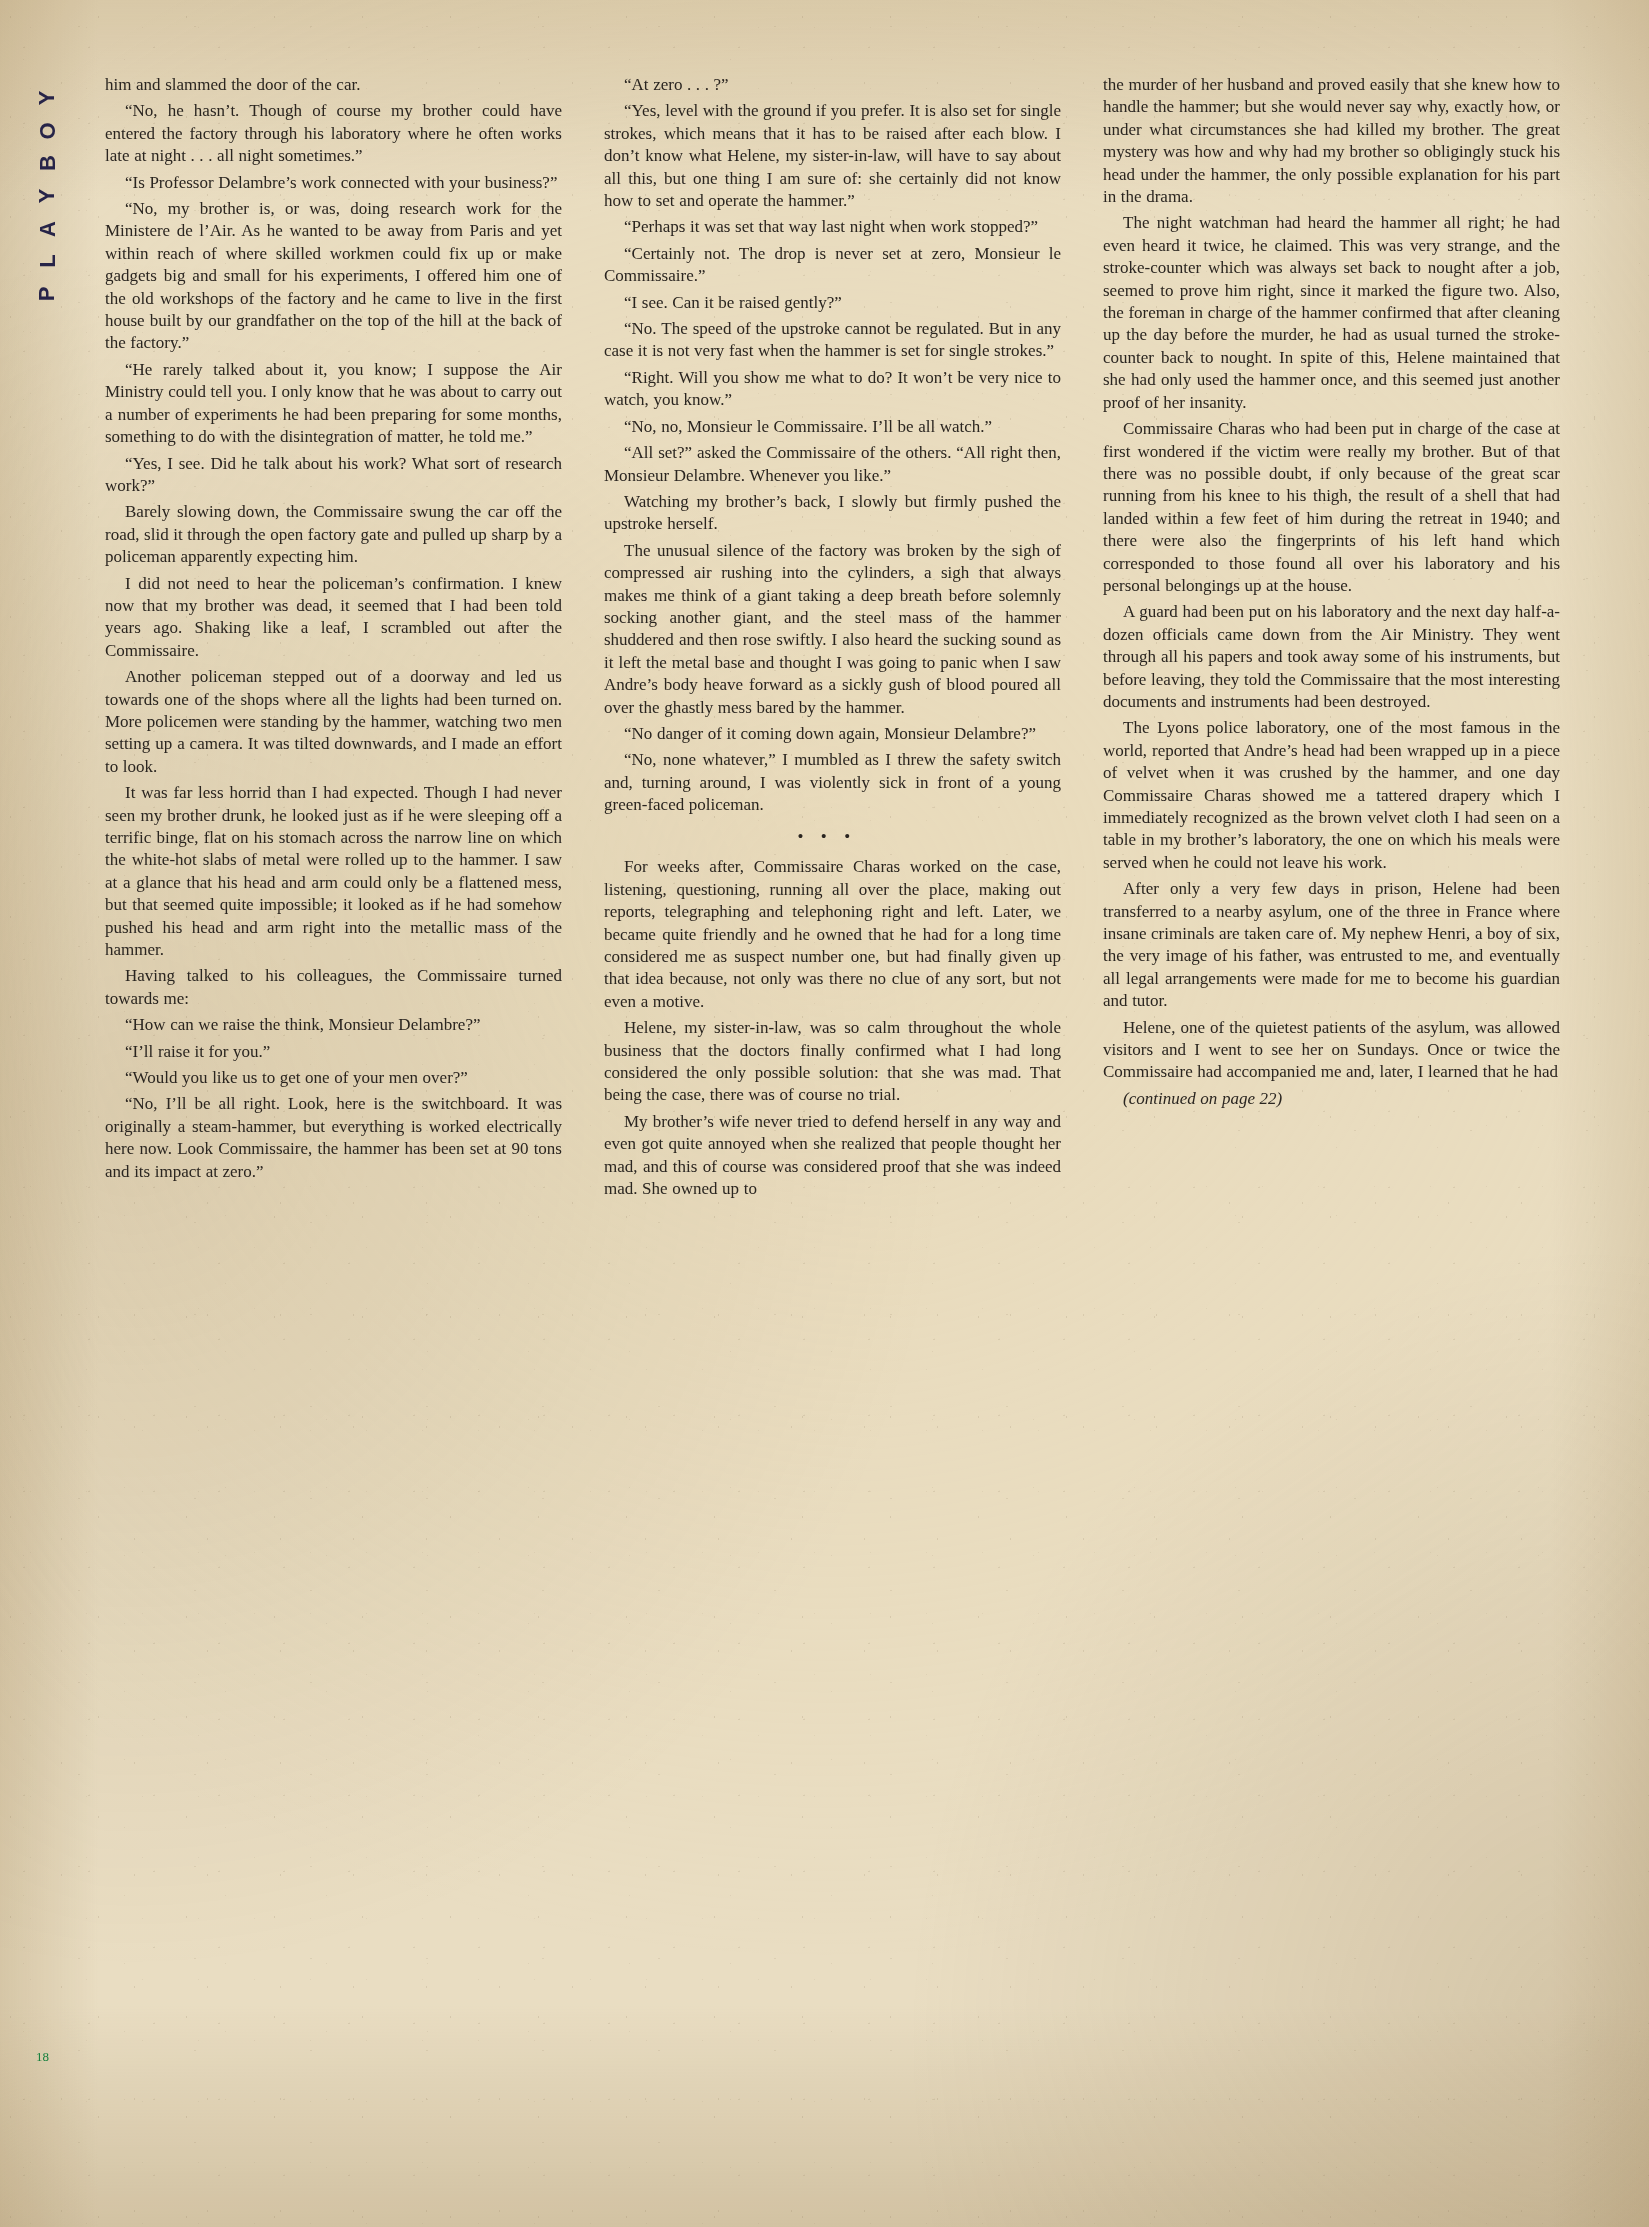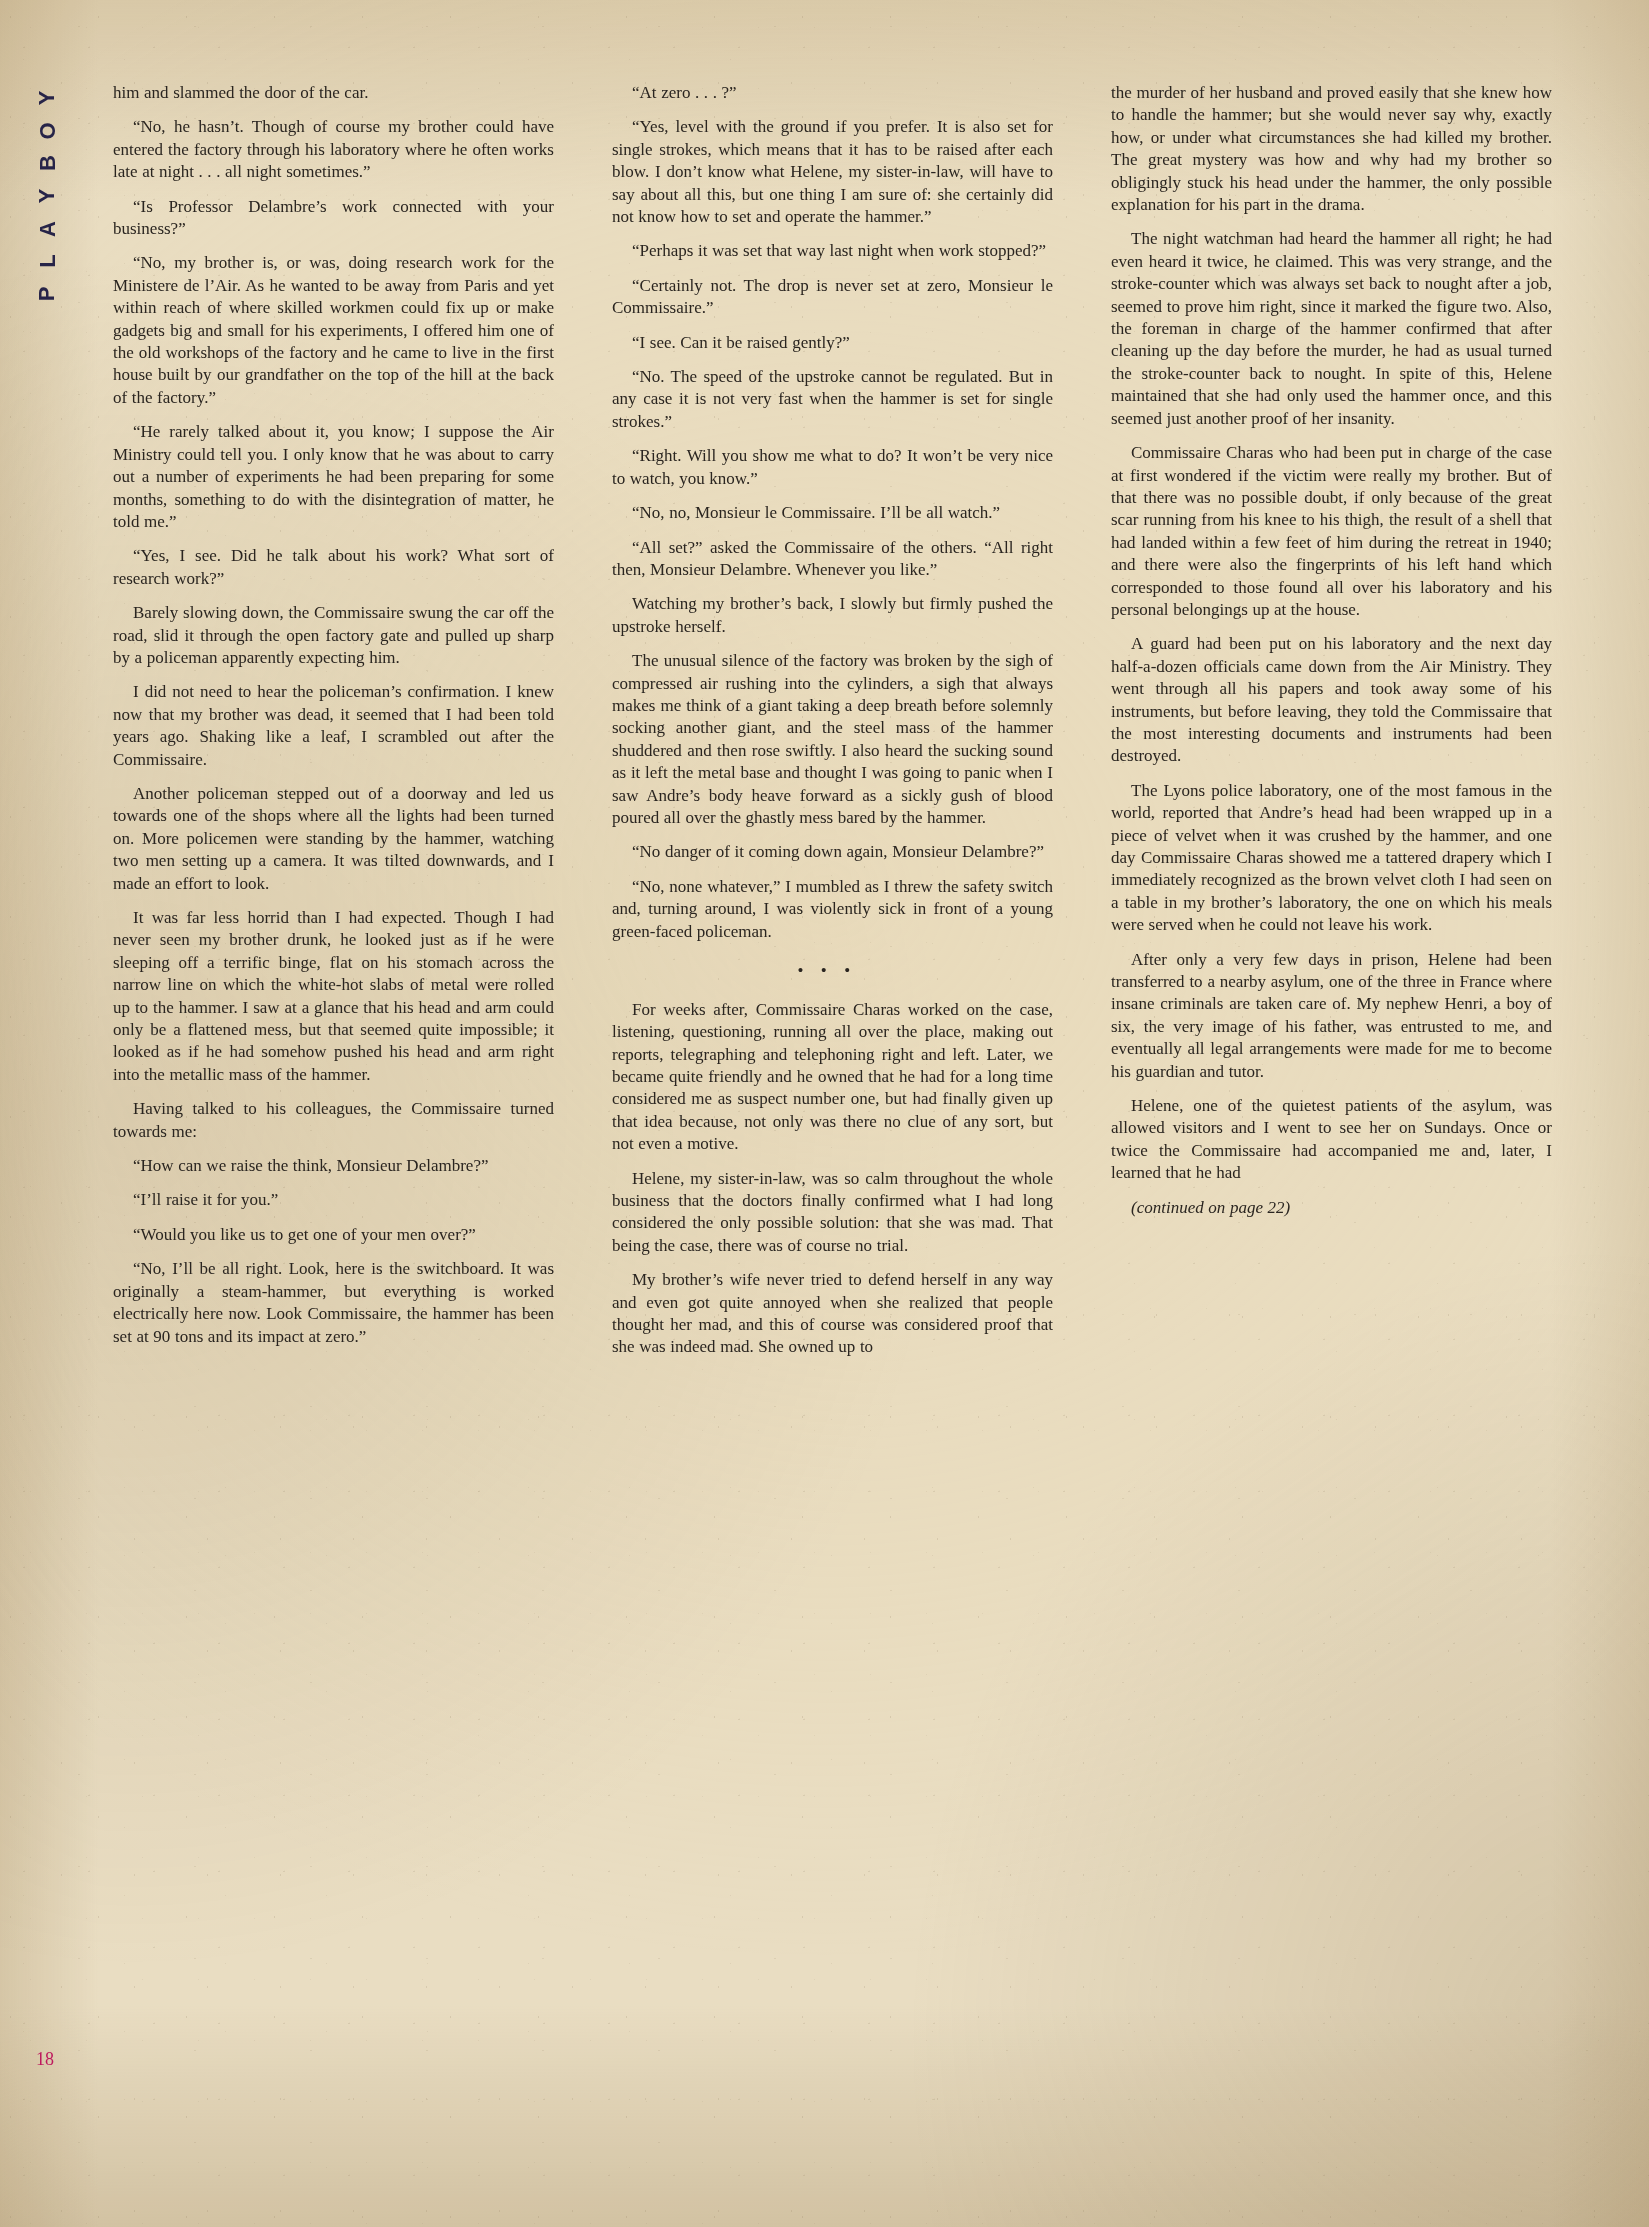--- a/index.html
+++ b/index.html
@@ -82,21 +82,21 @@
     flex-direction: row;
     gap: 34px;
     z-index: 3;
   }
   .col {
     width: 465px;
     flex: 0 0 465px;
     position: relative;
   }
   .col p {
-    margin: 12px;
+    margin: 4px;
     text-align: justify;
     text-justify: inter-word;
     font-size: 17px;
     line-height: 22.4px;
     text-indent: 20px;
     hyphens: none;
     word-spacing: 0.02em;
   }
   .col p.noindent { text-indent: 0; }
 
@@ -117,23 +117,23 @@
     font-size: 17px;
     line-height: 22.4px;
     text-indent: 0;
     margin-top: 0;
   }
 
   .folio {
     position: absolute;
     left: 36px;
     top: 2050px;
-    font-size: 18px;
+    font-size: 13px;
     line-height: 1;
-    color: #be185d;
+    color: #15803d;
     z-index: 4;
   }
 </style>
 </head>
 <body>
 
 <div class="page">
 
   <div class="paper-grain"></div>
   <div class="paper-speckle"></div>

